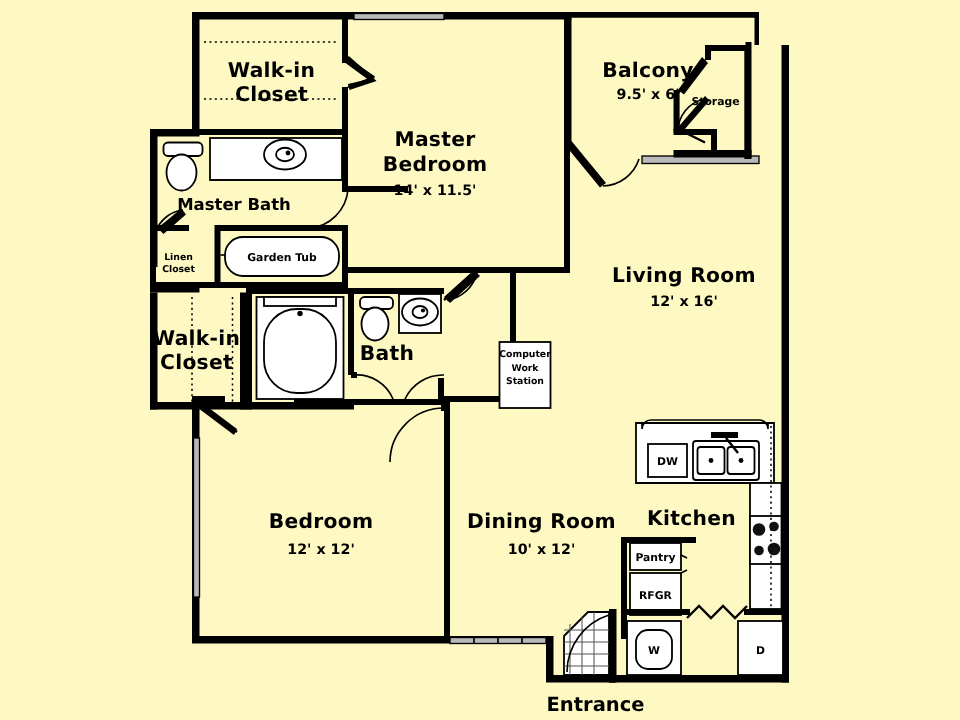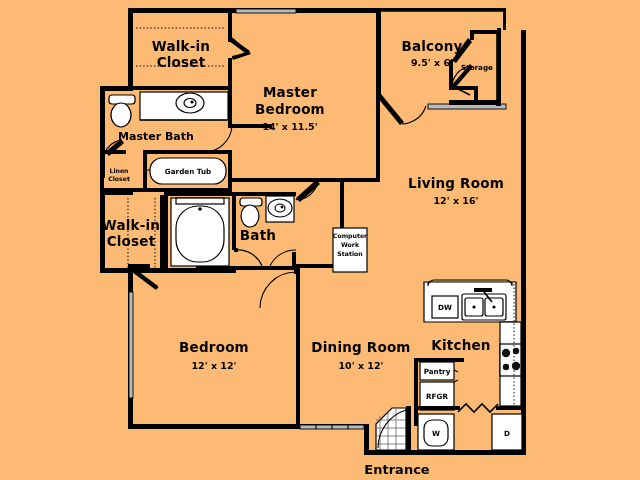--- a/index.html
+++ b/index.html
@@ -1,18 +1,18 @@
 <!DOCTYPE html>
 <html><head>
 <meta charset="utf-8">
 <style>
   html,body{margin:0;padding:0;background:#ffffff;}
   body{width:640px;height:480px;overflow:hidden;
        font-family:"DejaVu Sans","Liberation Sans",sans-serif;}
-  #plan-root{position:relative;width:640px;height:480px;background:#fdba74;}
+  #plan-root{position:relative;width:640px;height:480px;background:#fef9c3;}
   svg{display:block;}
   .wall{fill:#000;}
   .thin{fill:none;stroke:#000;stroke-width:1.1;}
   .thin2{fill:none;stroke:#000;stroke-width:1.6;}
   .fixture{fill:#fff;stroke:#000;stroke-width:1.2;}
   .arc{fill:none;stroke:#000;stroke-width:1.1;}
   .dotline{fill:none;stroke:#000;stroke-width:1;stroke-dasharray:1.4 2.2;}
   .winbar{fill:#b9b9b9;stroke:#000;stroke-width:0.9;}
   .burner{fill:#111;}
   .tile{fill:none;stroke:#555;stroke-width:0.7;}

